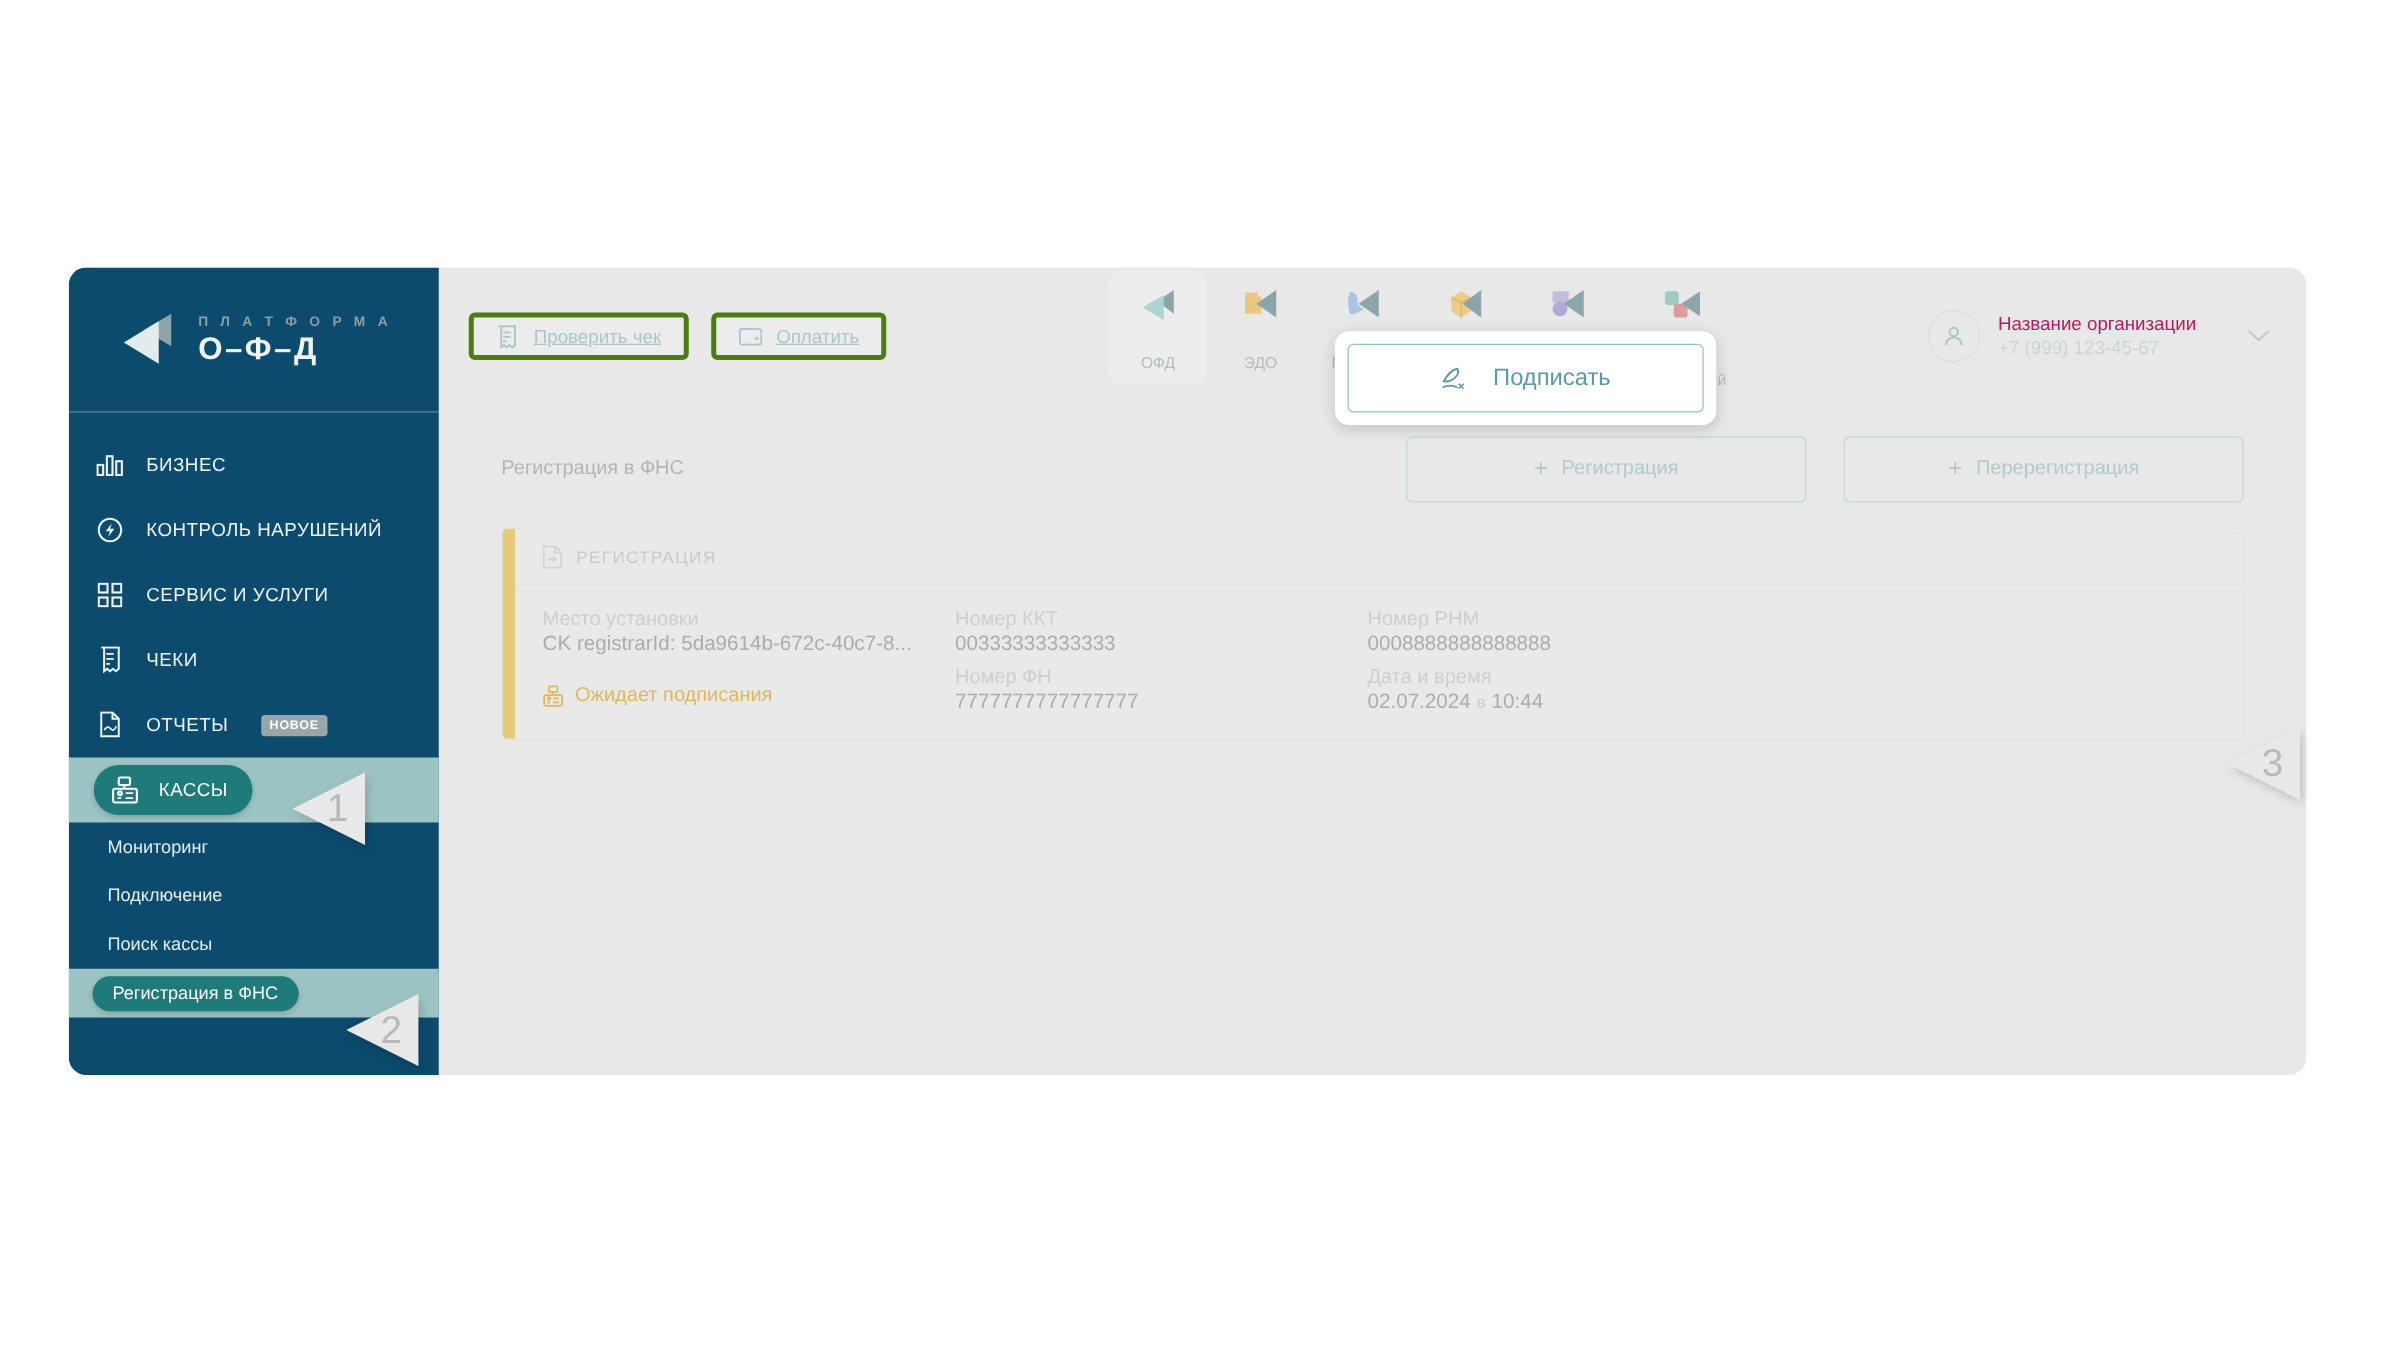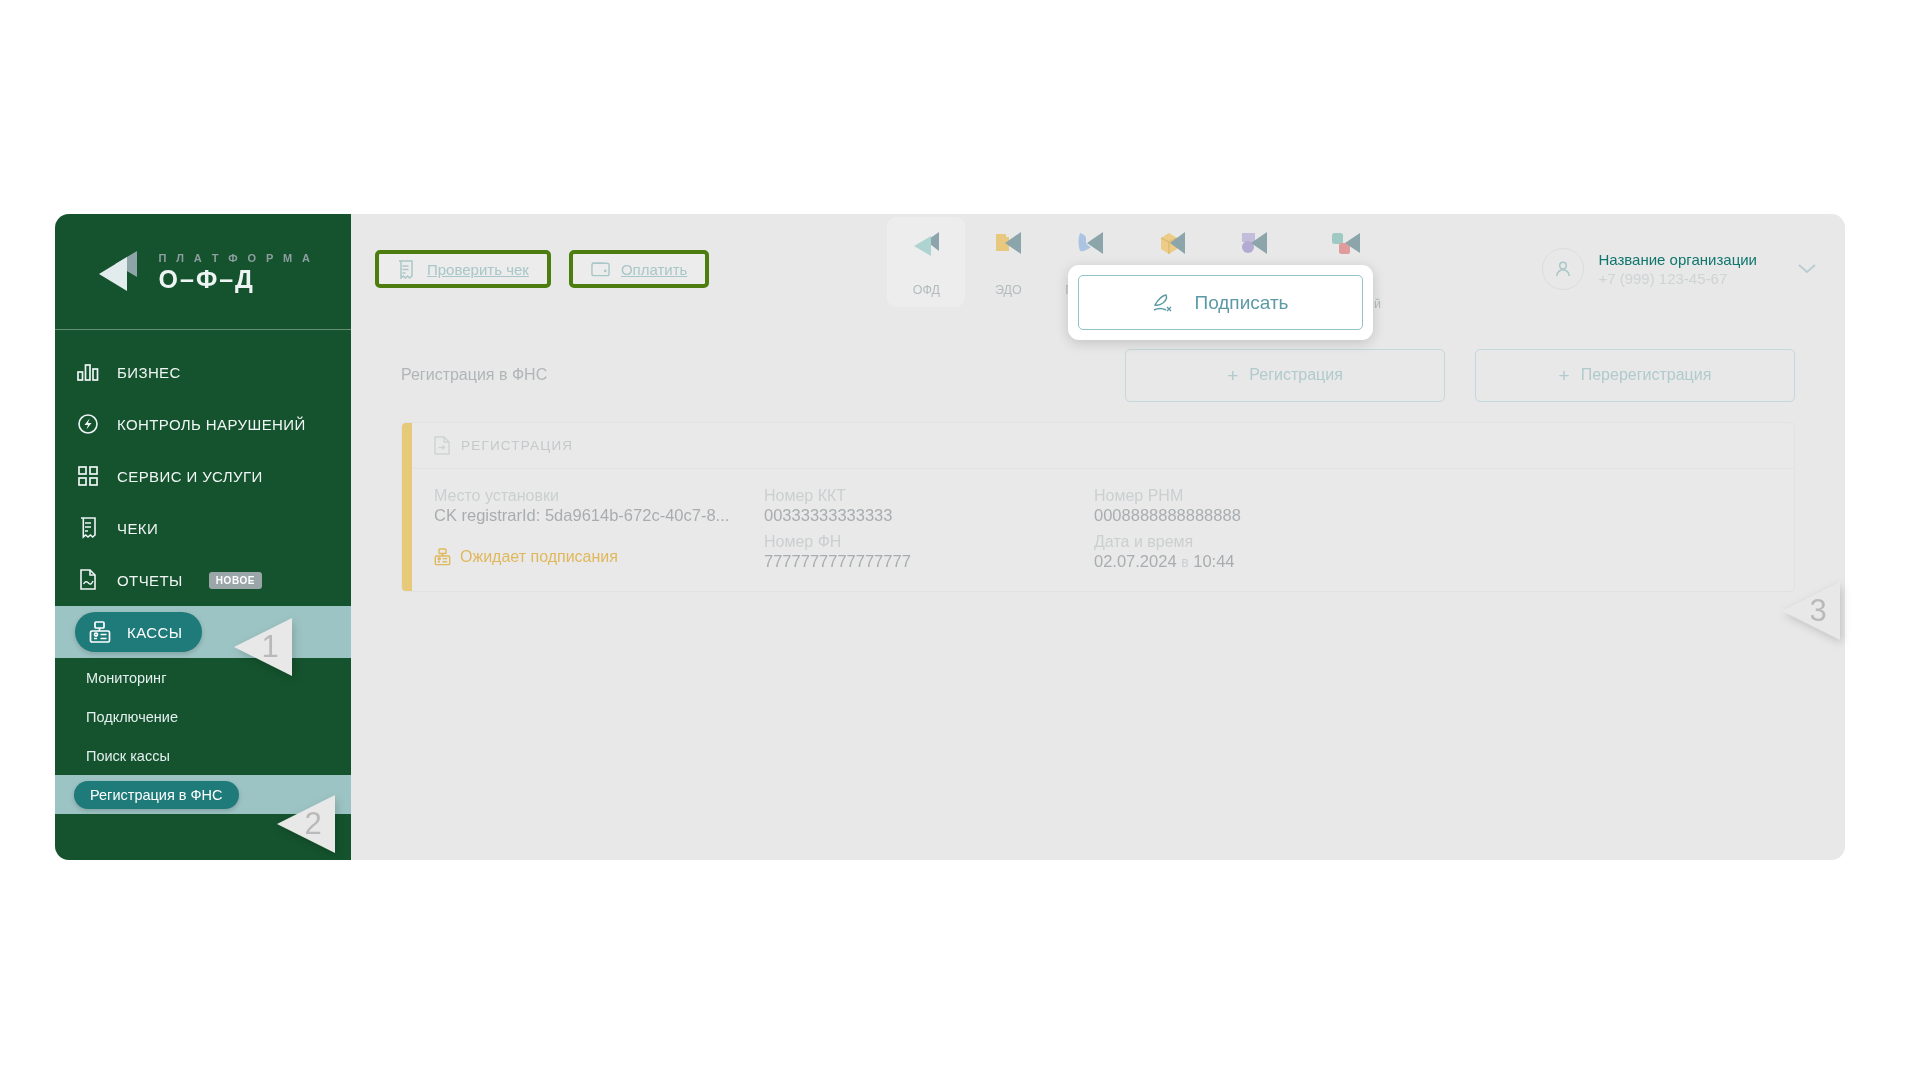--- a/index.html
+++ b/index.html
@@ -27,21 +27,21 @@
     border-radius: 14px;
     overflow: hidden;
     display: flex;
   }
 
   
   #sidebar {
     position: relative;
     width: 296px;
     height: 100%;
-    background: #14532d;
+    background: #0c4a6e;
     flex: 0 0 296px;
   }
   #logo-area {
     height: 116px;
     display: flex;
     align-items: center;
     justify-content: center;
     border-bottom: 1px solid rgba(255,255,255,.35);
   }
   .logo-wrap { display: flex; align-items: center; gap: 10px; }
@@ -145,21 +145,21 @@
 
   #profile {
     margin-left: auto;
     display: flex; align-items: center; gap: 14px;
   }
   .avatar {
     width: 42px; height: 42px; border-radius: 50%;
     border: 1px solid #dcdcdc;
     display: flex; align-items: center; justify-content: center;
   }
-  .org-name { font-size: 15px; color: #0f766e; }
+  .org-name { font-size: 15px; color: #be185d; }
   .org-phone { font-size: 15px; color: #cfd3d4; margin-top: 2px; }
   .chev { margin-left: 26px; }
 
   
   #content {
     flex: 1;
     margin: 0 24px 24px 24px;
     background: #e8e8e8;
     border-radius: 8px;
     position: relative;

